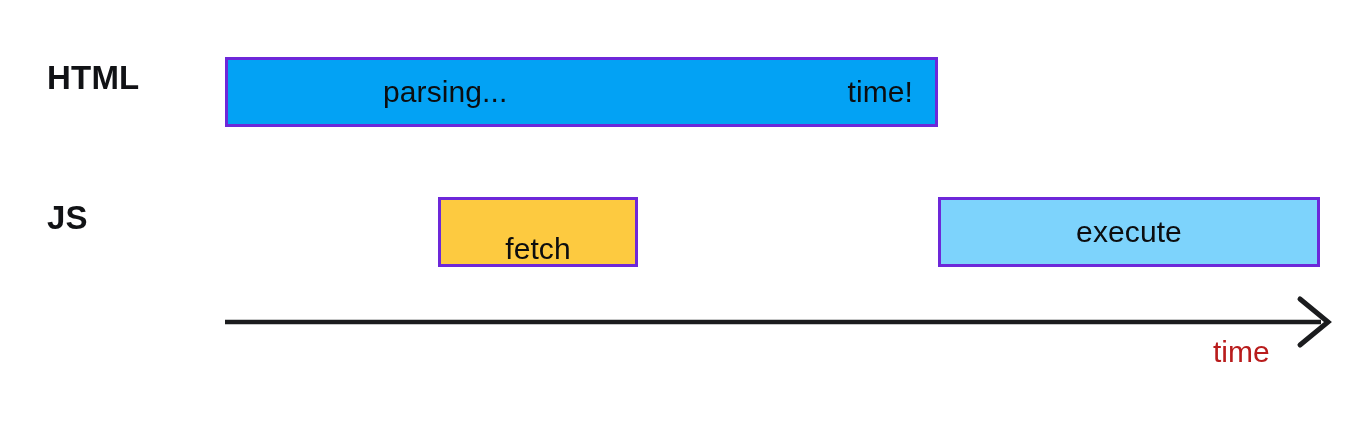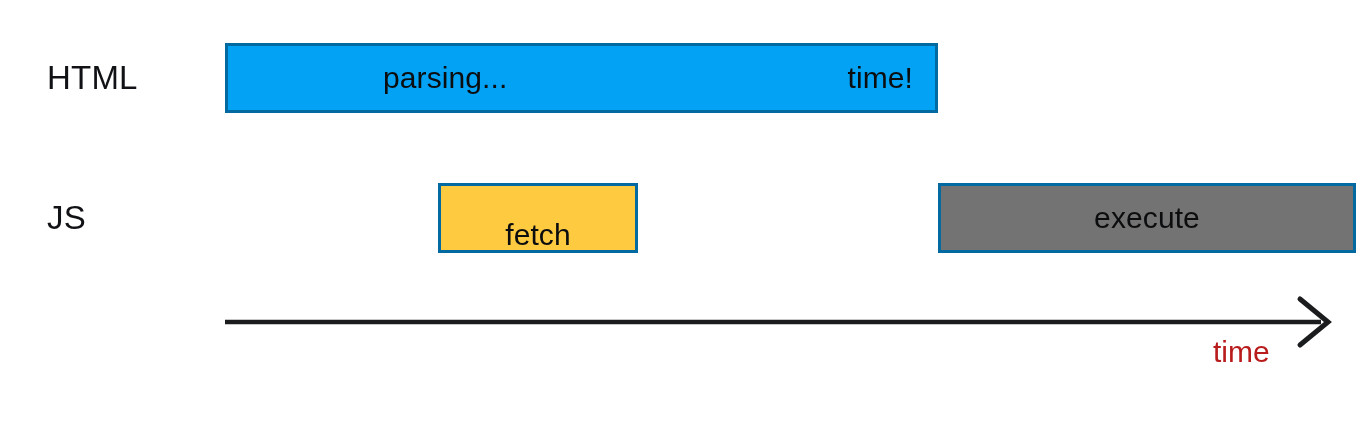--- a/index.html
+++ b/index.html
@@ -20,32 +20,34 @@
   }
 
   
   .row-label {
     position: absolute;
     font-size: 33px;
     line-height: 1;
     color: #111215;
     letter-spacing: 0.2px;
     white-space: nowrap;
+    font-weight: bold;
   }
   #label-html { left: 47px; top: 61px; }
   #label-js   { left: 47px; top: 201px; }
 
   
   .bar {
     position: absolute;
     box-sizing: border-box;
-    border: 3px solid #0369a1;
+    border: 3px solid #6d28d9;
     display: flex;
     align-items: center;
     height: 70px;
+    margin-top: 14px;
   }
   .bar-text {
     font-size: 30px;
     line-height: 1;
     color: #0c0d0f;
     white-space: nowrap;
     letter-spacing: 0.1px;
   }
 
   
@@ -69,22 +71,22 @@
     width: 200px;
     background: #fdca40;
     justify-content: center;
     align-items: flex-end;
   }
 
   
   #bar-execute {
     left: 938px;
     top: 183px;
-    width: 418px;
-    background: #737373;
+    width: 382px;
+    background: #7dd3fc;
     justify-content: center;
   }
 
   
   #time-axis {
     position: absolute;
     left: 215px;
     top: 292px;
     width: 1130px;
     height: 62px;

